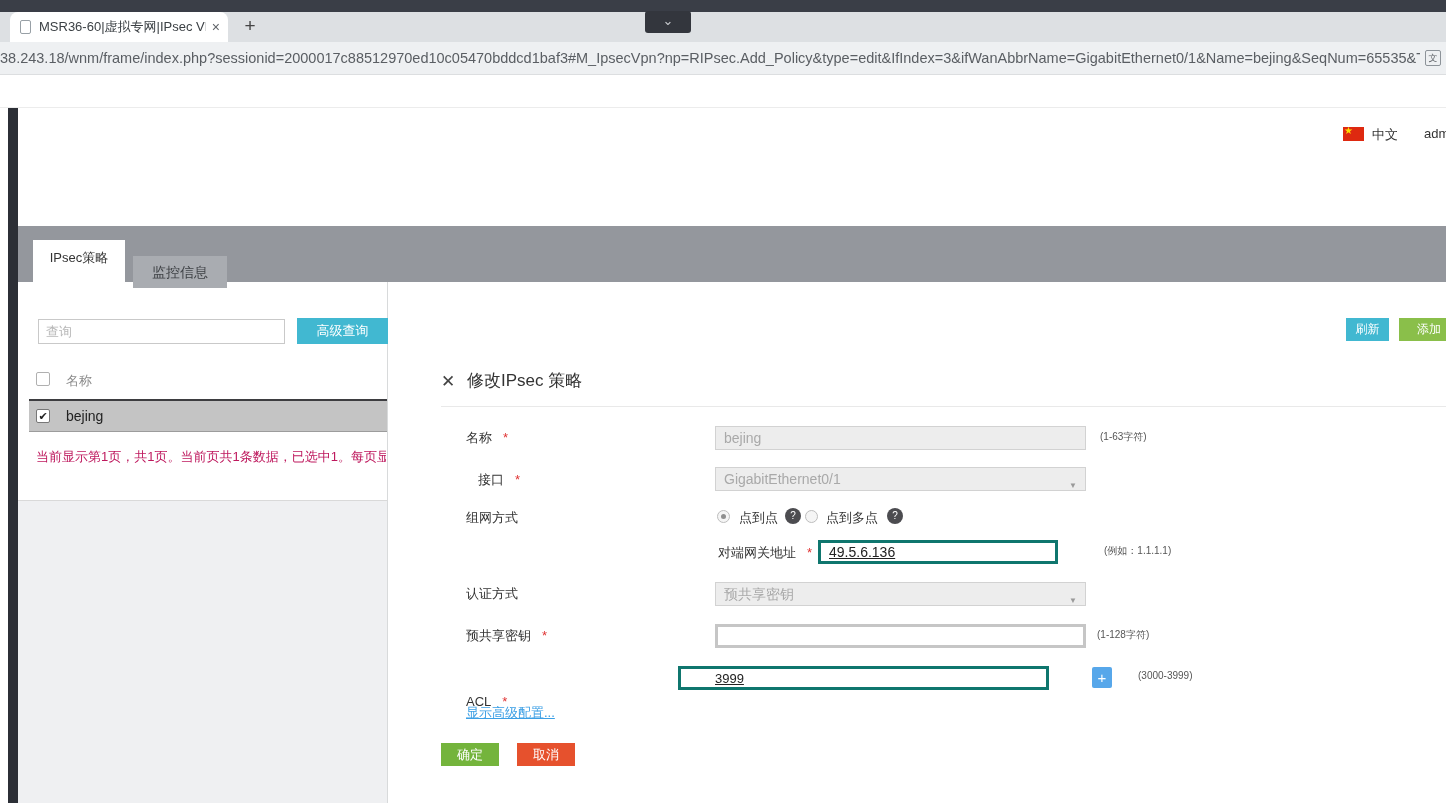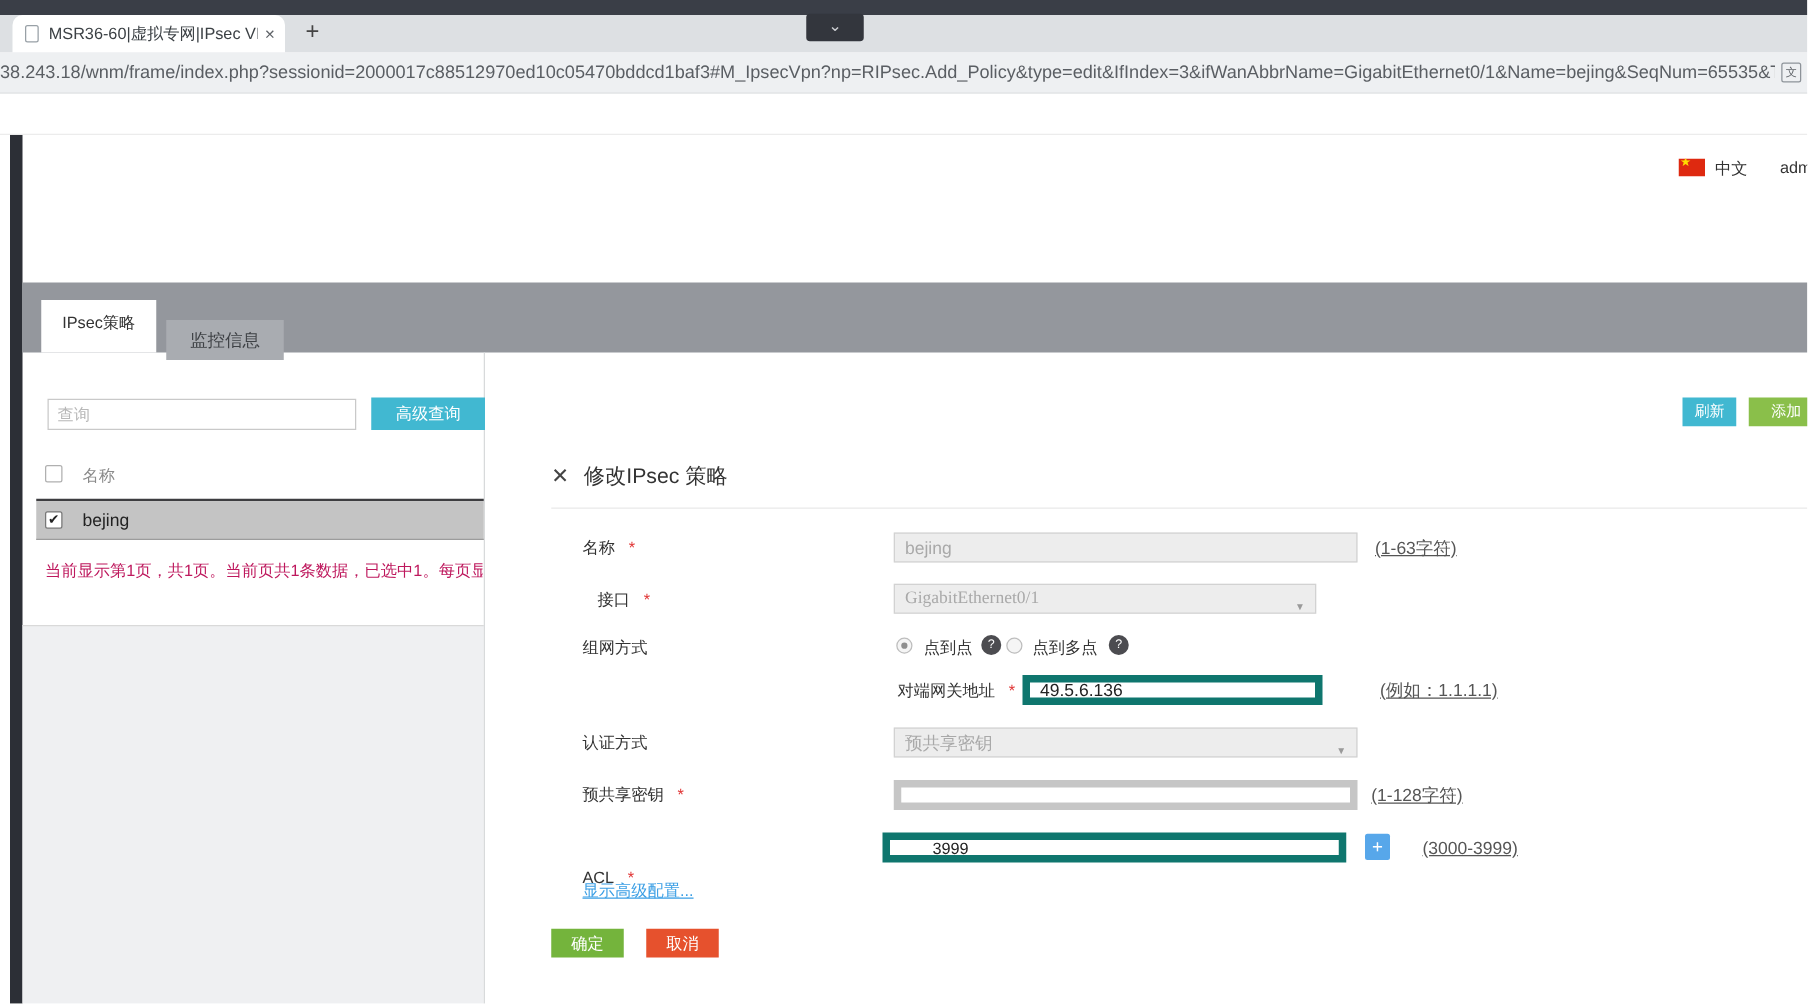--- a/index.html
+++ b/index.html
@@ -62,27 +62,27 @@
   
   .refreshbtn { left:1346px; top:318px; width:43px; height:23px; background:#41b8d1; font-size:12px; line-height:23px; }
   .addbtn { left:1399px; top:318px; width:60px; height:23px; background:#8abf4a; font-size:12px; line-height:23px; }
 
   
   .fclose { left:441px; top:371px; font-size:17px; color:#444; font-weight:bold; cursor:pointer; }
   .ftitle { left:467px; top:369px; font-size:17px; color:#333; }
   .fdivider { left:441px; top:406px; width:1005px; height:1px; background:#e9e9e9; }
   .flabel { font-size:13px; color:#333; white-space:nowrap; }
   .req { color:#e03333; margin-left:11px; font-size:13px; }
-  .finput { height:24px; border:6px solid #0f766e; font-size:14px; padding:0 8px; color:#222;
-            font-family:inherit; background:#fff; }
+  .finput { height:24px; border:3px solid #0f766e; font-size:14px; padding:0 8px; color:#222;
+            font-family:inherit; background:#fff;text-decoration:underline; }
   .finput-light { border-color:#c6c6c6; }
   .dis-field { height:24px; background:#ededed; border:1px solid #d2d2d2; color:#a9a9a9;
                font-size:14px; line-height:22px; padding:0 8px; white-space:nowrap; overflow:hidden; }
   .selarrow { position:absolute; right:8px; top:7px; font-size:8px; color:#9a9a9a; }
-  .hint { font-size:14px; color:#555; white-space:nowrap;text-decoration:underline; }
+  .hint { font-size:10px; color:#555; white-space:nowrap; }
   .radio { width:13px; height:13px; border:1px solid #bdbdbd; border-radius:50%; background:#f5f5f5; }
   .radio .dot { position:absolute; left:3px; top:3px; width:5px; height:5px; border-radius:50%; background:#8f8f8f; }
   .ropt { font-size:13px; color:#333; }
   .helpbadge { width:16px; height:16px; border-radius:50%; background:#4c4c50; color:#fff; font-size:10px;
                text-align:center; line-height:16px; cursor:pointer; }
   .plusbtn { left:1092px; top:667px; width:20px; height:21px; background:#57a7ea; border-radius:2px;
              color:#fff; font-size:15px; line-height:20px; }
   .advlink { left:466px; top:704px; font-size:13px; color:#3b9fe5; text-decoration:underline; cursor:pointer; }
   .okbtn { left:441px; top:743px; width:58px; height:23px; background:#74b43c; font-size:13px; line-height:23px; }
   .cancelbtn { left:517px; top:743px; width:58px; height:23px; background:#e6512d; font-size:13px; line-height:23px;text-align:center; }
@@ -144,21 +144,21 @@
 
   <span class="abs flabel" style="left:466px;top:429px;">
     <span>名称</span><span class="req">*</span>
   </span>
   <div class="abs dis-field" style="left:715px;top:426px;width:371px;">bejing</div>
   <span class="abs hint" style="left:1100px;top:430px;">(1-63字符)</span>
 
   <span class="abs flabel" style="left:478px;top:471px;">
     <span>接口</span><span class="req">*</span>
   </span>
-  <div class="abs dis-field" style="left:715px;top:467px;width:338px;font-family:Liberation Serif, serif;">
+  <div class="abs dis-field" style="left:715px;top:467px;width:371px;">
     <span>GigabitEthernet0/1</span>
     <span class="selarrow">▼</span>
   </div>
 
   <span class="abs flabel" style="left:466px;top:509px;">组网方式</span>
   <span class="abs radio" style="left:717px;top:510px;">
       <span class="dot"></span>
     </span>
   <span class="abs ropt" style="left:739px;top:509px;">点到点</span>
   <span class="abs helpbadge" style="left:785px;top:508px;">?</span>
@@ -180,21 +180,21 @@
 
   <span class="abs flabel" style="left:466px;top:627px;">
     <span>预共享密钥</span><span class="req">*</span>
   </span>
   <input class="abs finput finput-light" style="left: 715px; top: 624px; width: 371px;" value="">
   <span class="abs hint" style="left:1097px;top:628px;">(1-128字符)</span>
 
   <span class="abs flabel" style="left:466px;top:694px;">
     <span>ACL</span><span class="req">*</span>
   </span>
-  <input class="abs finput" style="left: 706px; top: 666px; width: 371px; font-size: 13px; padding-left: 34px;" value="3999">
+  <input class="abs finput" style="left: 678px; top: 666px; width: 371px; font-size: 13px; padding-left: 34px;" value="3999">
   <button class="abs btn plusbtn">+</button>
   <span class="abs hint" style="left:1138px;top:670px;">(3000-3999)</span>
 
   <span class="abs advlink">显示高级配置...</span>
   <button class="abs btn okbtn">确定</button>
   <button class="abs btn cancelbtn">取消</button>
 
 </div>
 
 </body></html>

